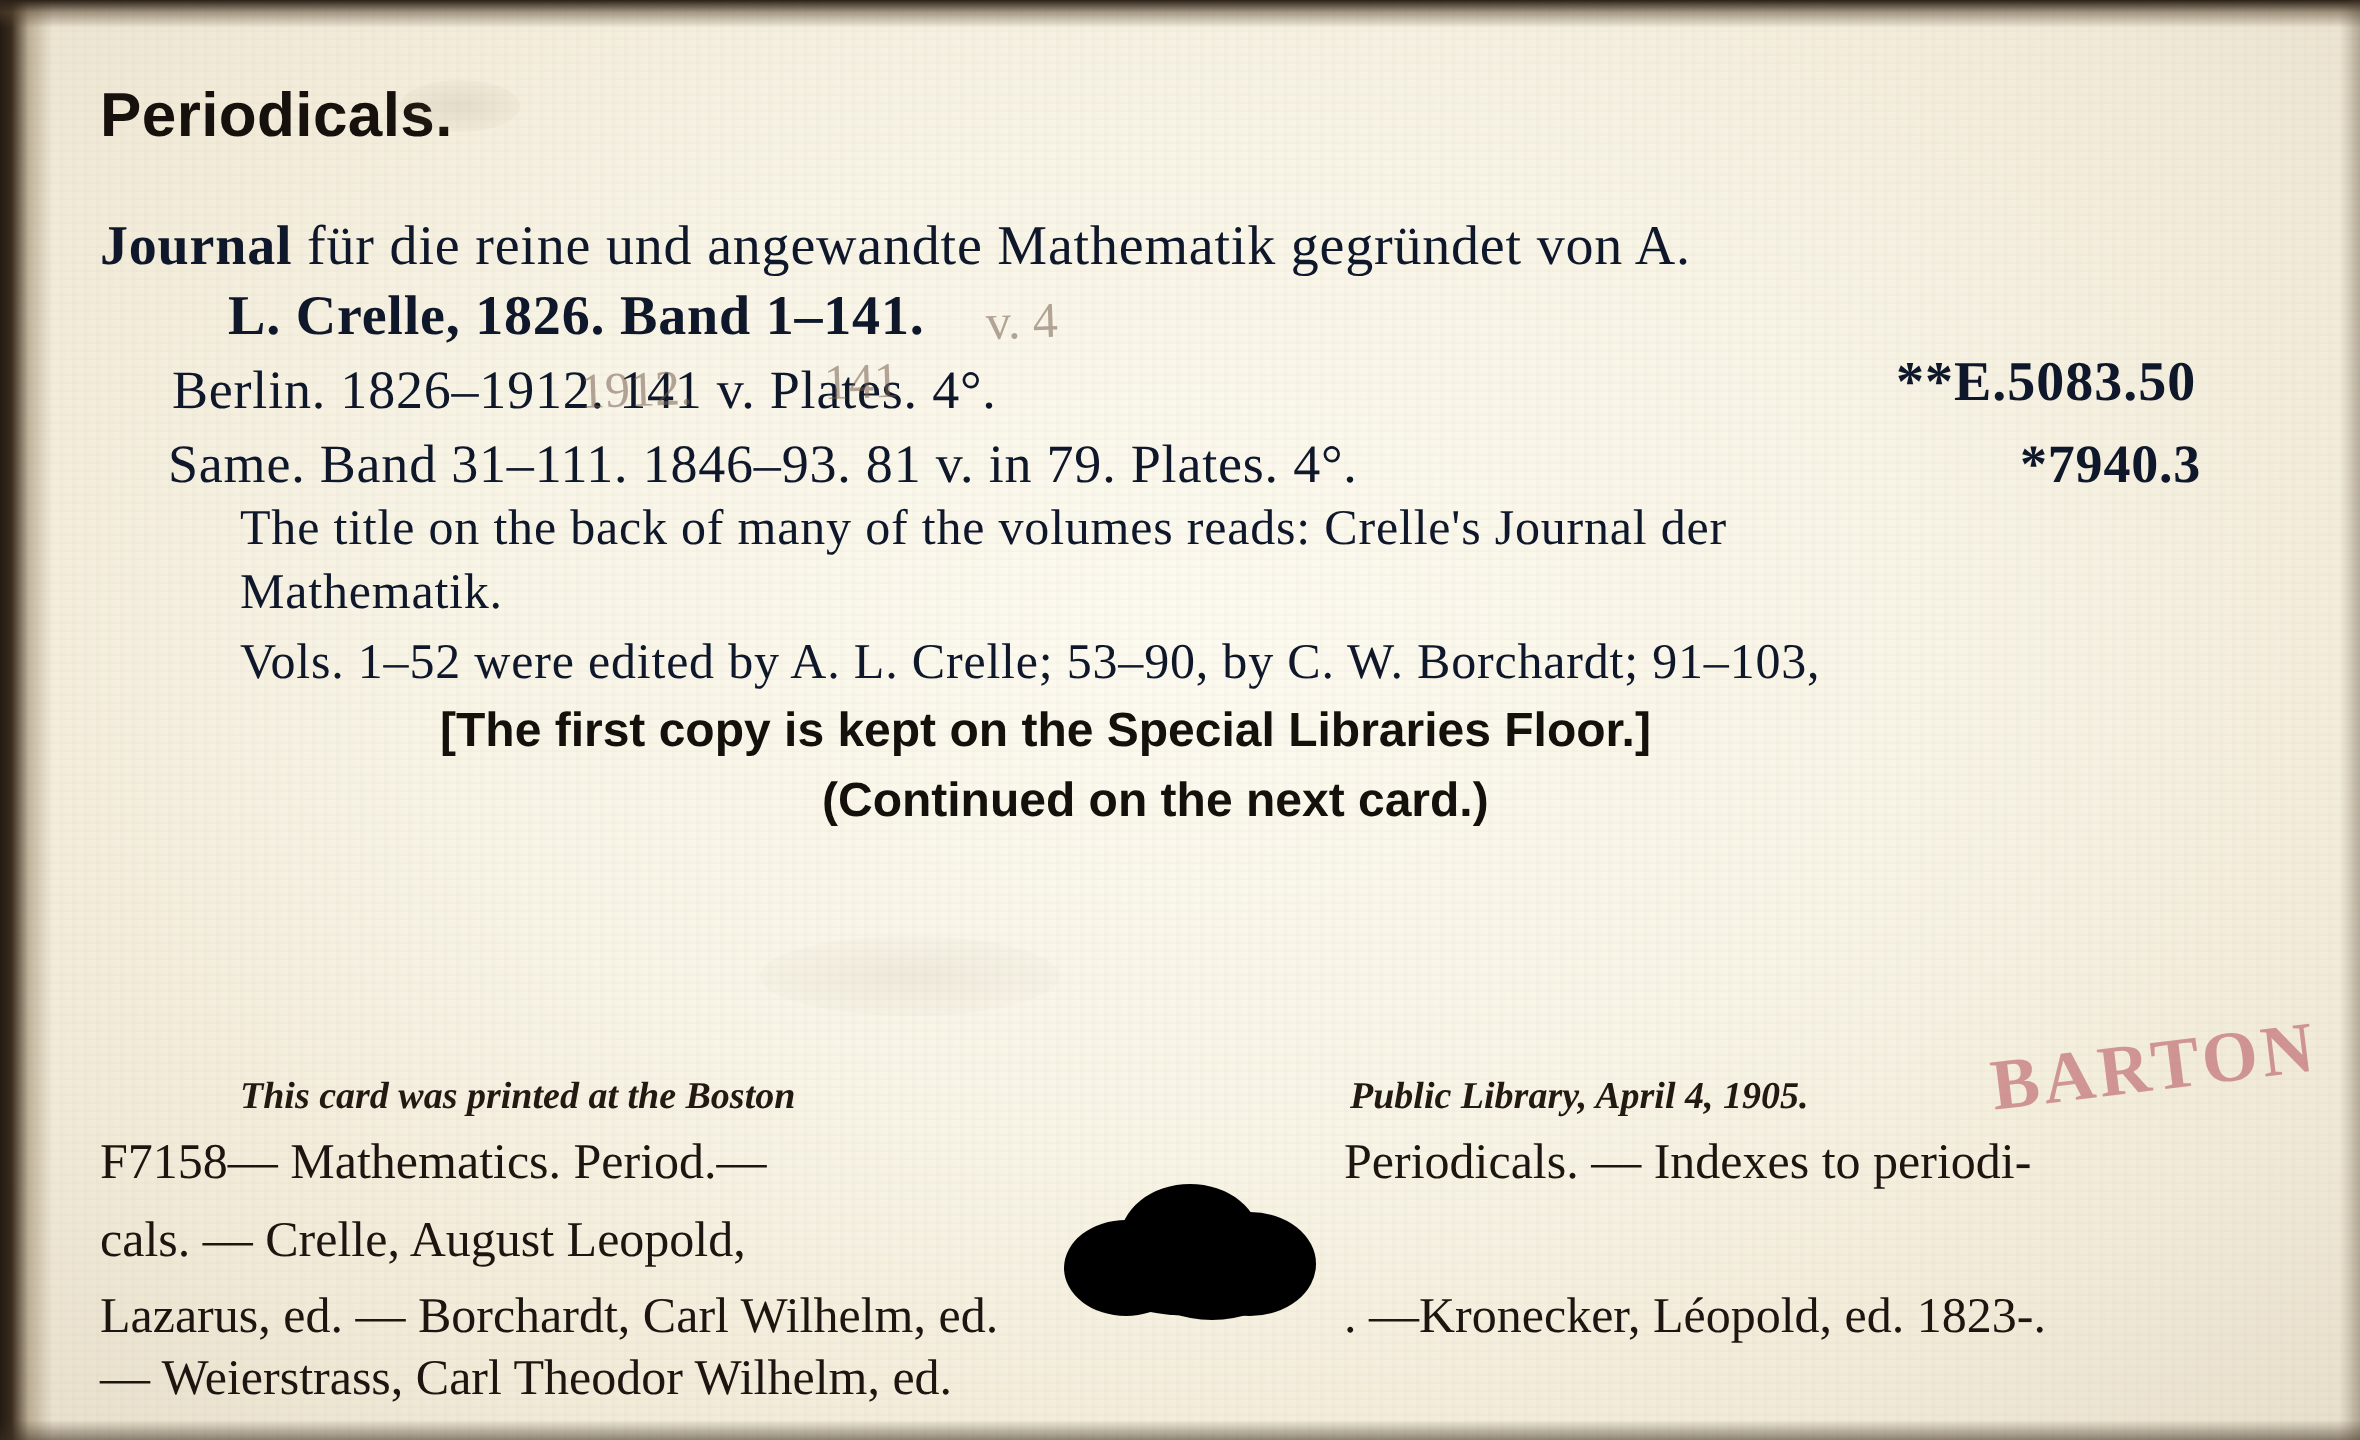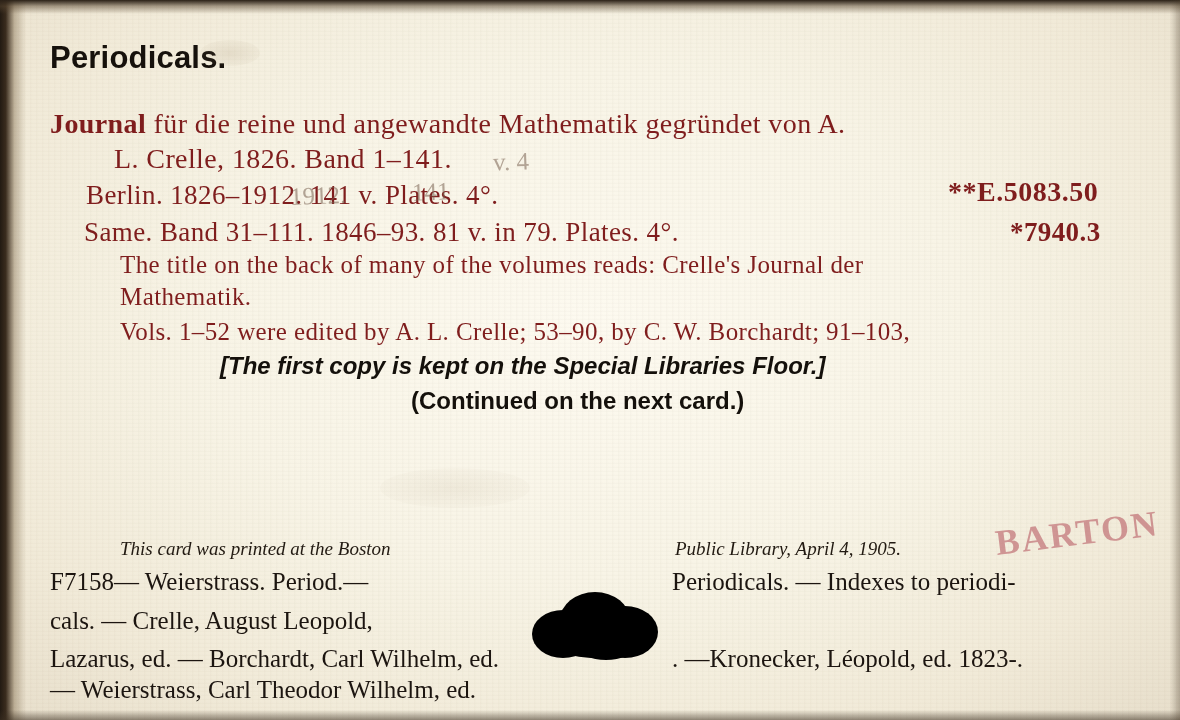--- a/index.html
+++ b/index.html
@@ -70,51 +70,51 @@
     font-size: 31px;
     letter-spacing: 0.2px;
     color: #16110c;
   }
 
   .line {
     position: absolute;
     white-space: nowrap;
     font-size: 27px;
     letter-spacing: 0.4px;
-    color: #7f1d1d;
+    color: #0f172a;
   }
   .lead {
     font-weight: bold;
     font-family: "Liberation Serif", serif;
   }
   .l1 { left: 50px;  top: 108px; font-size: 28px; }
-  .l2 { left: 114px; top: 143px; font-size: 28px; }
+  .l2 { left: 114px; top: 143px; font-size: 28px; font-weight: bold; }
   .l3 { left: 86px;  top: 180px; font-size: 27px; }
   .l3b{ left: 948px; top: 176px; font-size: 28px; font-weight: bold; letter-spacing: 0.5px;}
   .l4 { left: 84px;  top: 217px; font-size: 27px; }
   .l4b{ left: 1010px;top: 217px; font-size: 27px; font-weight: bold; }
   .l5 { left: 120px; top: 251px; font-size: 25px; }
   .l6 { left: 120px; top: 283px; font-size: 25px; }
   .l7 { left: 120px; top: 318px; font-size: 25px; }
 
   .bold-note {
     position: absolute;
     font-family: "Liberation Sans", sans-serif;
     font-weight: bold;
     font-size: 24px;
     color: #14100b;
     white-space: nowrap;
   }
-  .n1 { left: 220px; top: 352px; font-style: italic; }
+  .n1 { left: 220px; top: 352px; }
   .n2 { left: 411px; top: 387px; }
 
   .footer-note {
     position: absolute;
     font-style: italic;
-    font-weight: normal;
+    font-weight: bold;
     font-size: 19px;
     color: #221a12;
     white-space: nowrap;
   }
   .fn-left  { left: 120px; top: 538px; }
   .fn-right { left: 675px; top: 538px; }
 
   .fcol {
     position: absolute;
     font-size: 25px;
@@ -206,21 +206,21 @@
     <div class="bold-note n1">[The first copy is kept on the Special Libraries Floor.]</div>
     <div class="bold-note n2">(Continued on the next card.)</div>
 
     <div class="pencil p1">v. 4</div>
     <div class="pencil p2">1912.</div>
     <div class="pencil p3">141</div>
 
     <div class="footer-note fn-left">This card was printed at the Boston</div>
     <div class="footer-note fn-right">Public Library, April 4, 1905.</div>
 
-    <div class="fcol fl1">F7158— Weierstrass. Period.—</div>
+    <div class="fcol fl1">F7158— Mathematics. Period.—</div>
     <div class="fcol fl2">cals. — Crelle, August Leopold,</div>
     <div class="fcol fl3">Lazarus, ed. — Borchardt, Carl Wilhelm, ed.</div>
     <div class="fcol fl4">— Weierstrass, Carl Theodor Wilhelm, ed.</div>
 
     <div class="fcol fr1">Periodicals. — Indexes to periodi-</div>
     <div class="fcol fr3">. —Kronecker, Léopold, ed. 1823-.</div>
 
     <div id="ink-blot">
       <div class="b" style="left:2px;  top:22px; width:62px; height:48px;"></div>
       <div class="b" style="left:30px; top:4px;  width:70px; height:56px;"></div>

